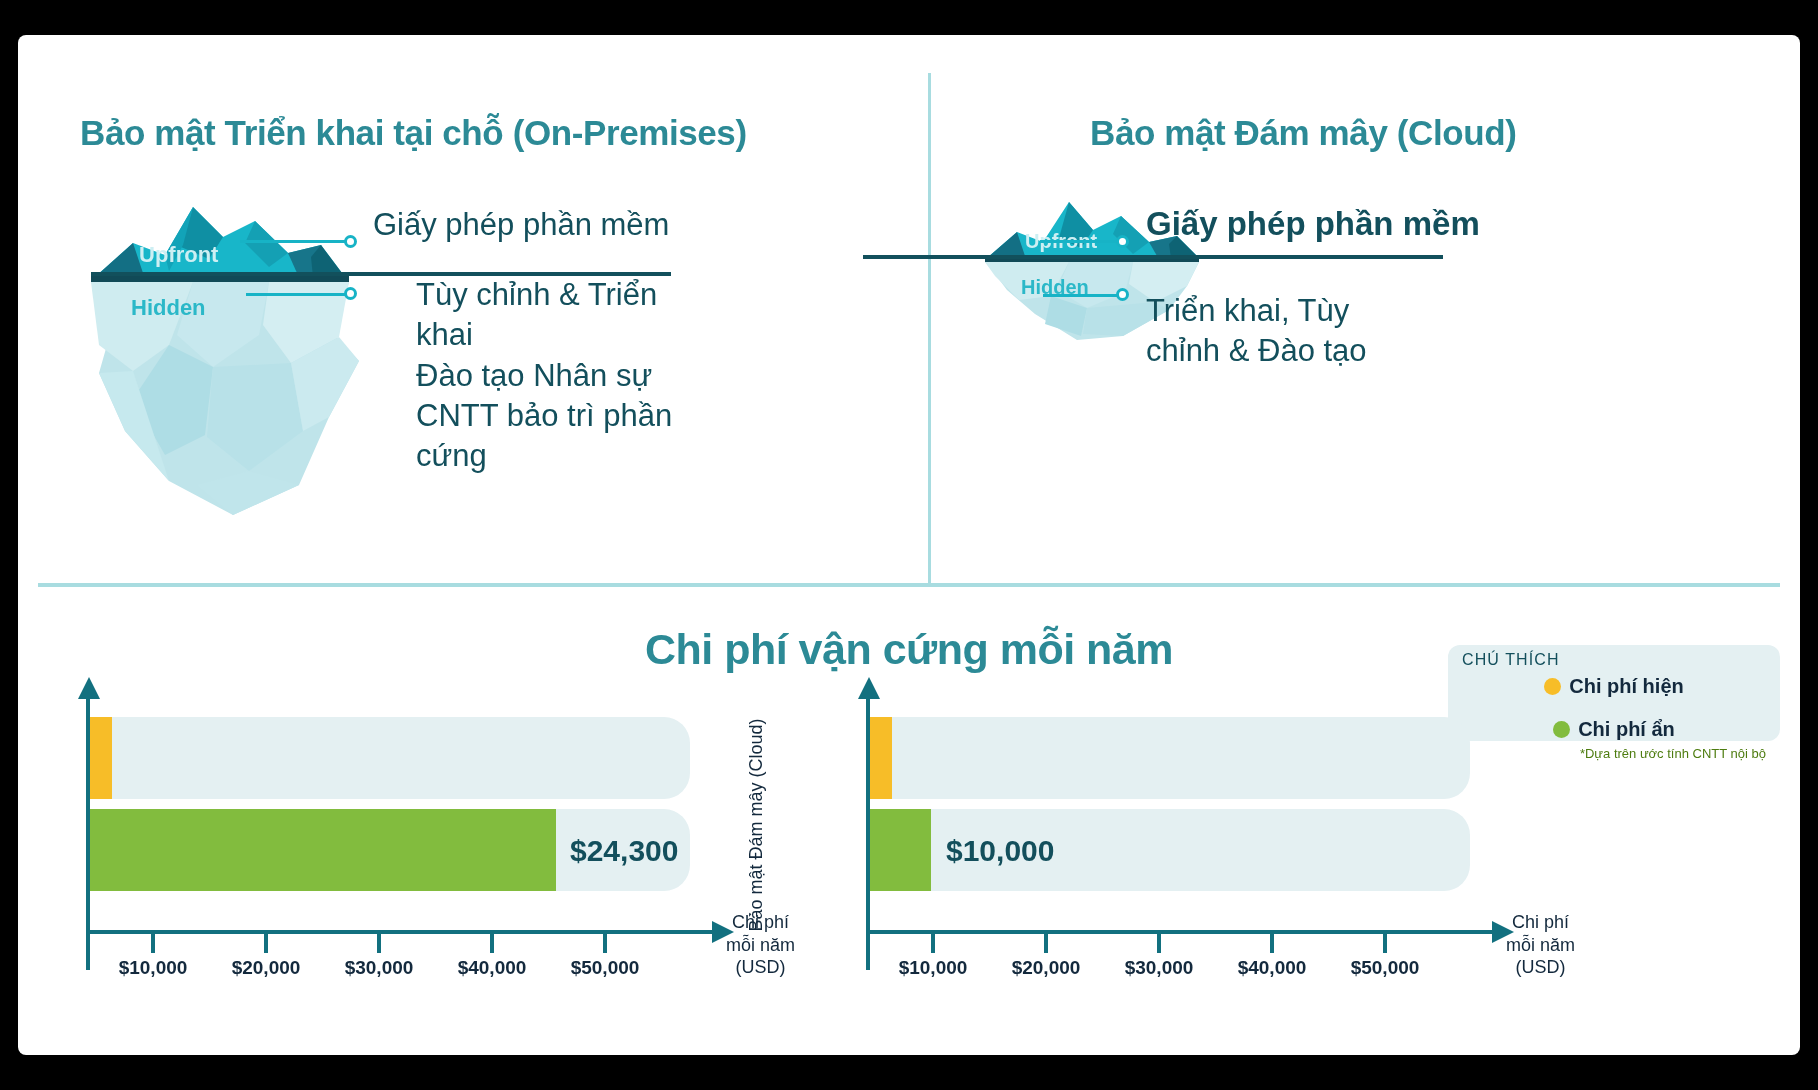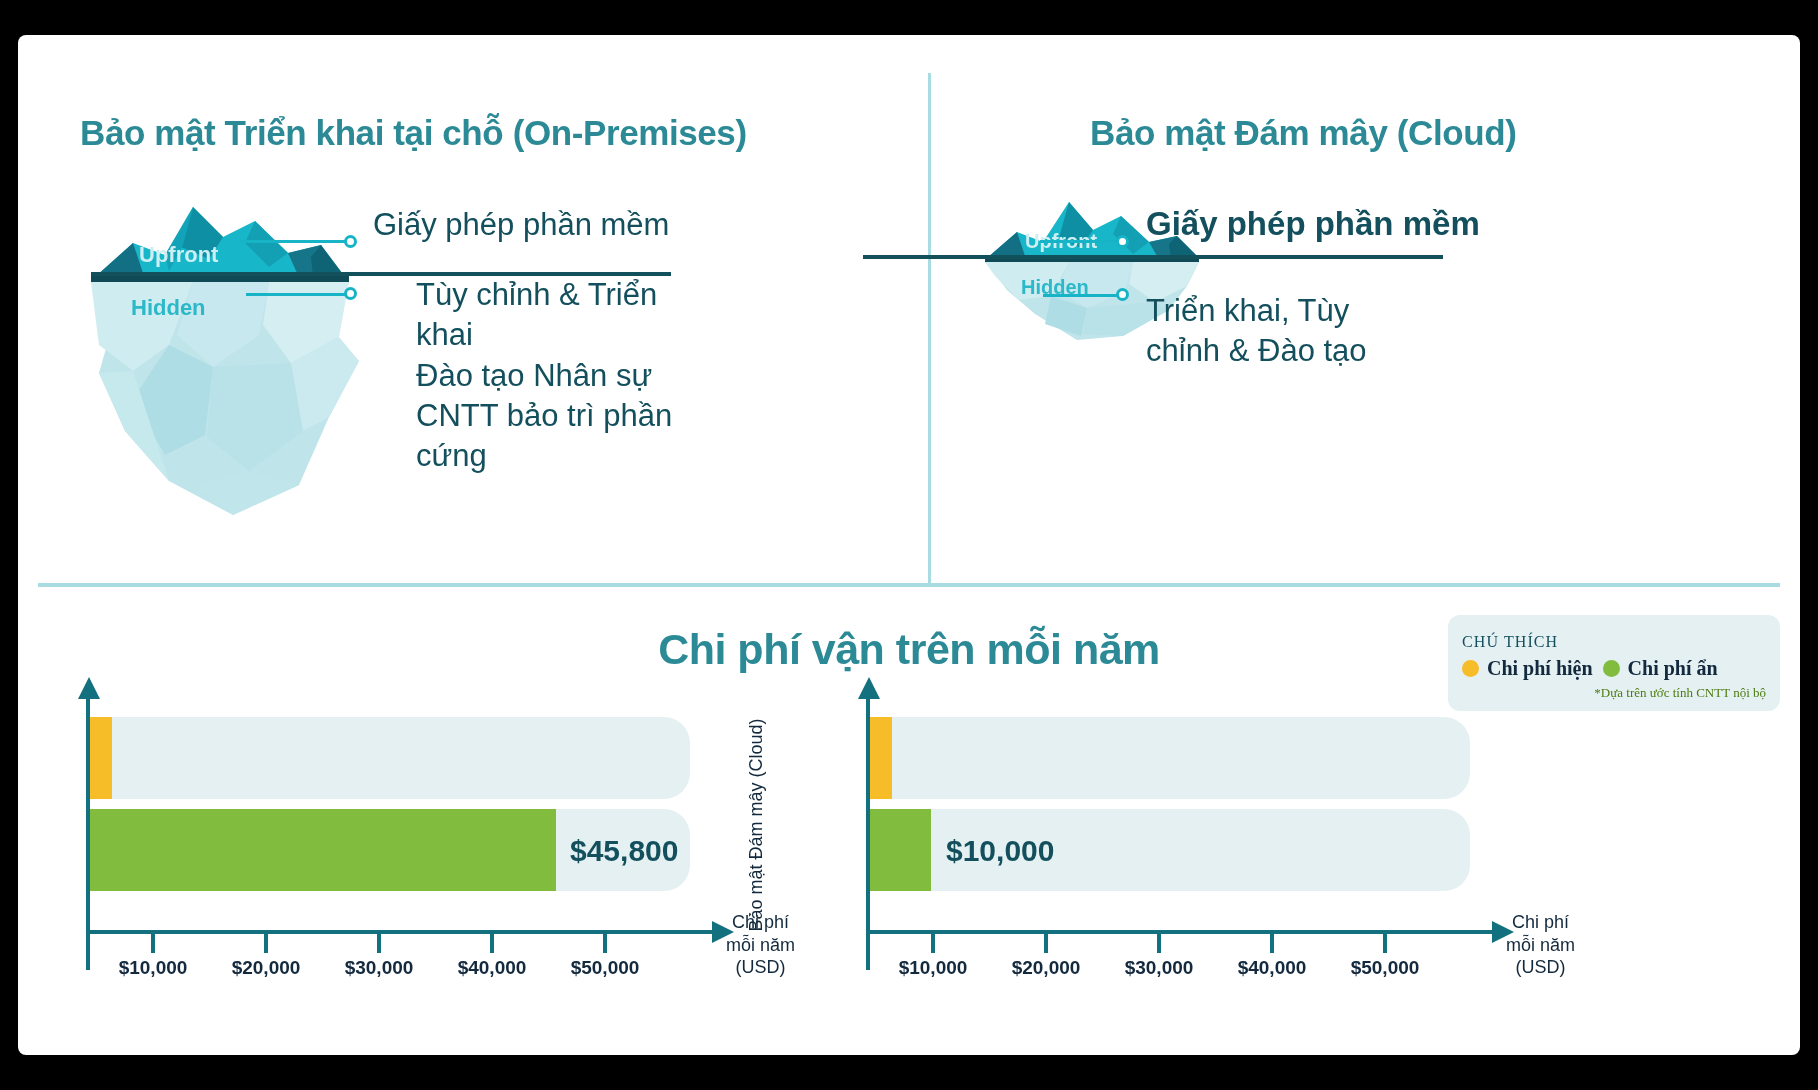--- a/index.html
+++ b/index.html
@@ -96,32 +96,31 @@
     position: absolute;
     left: 0; top: 590px; width: 1782px;
     text-align: center;
     font-size: 43px; font-weight: bold;
     color: #2c8a96;
     letter-spacing: -0.5px;
   }
 
   .legend-box {
     position: absolute;
-    left: 1430px; top: 580px;
+    left: 1430px; top: 610px;
     width: 332px; height: 96px;
     background: #e4f0f2;
     border-radius: 12px;
-    padding: 18px 14px;
-    font-family: Liberation Serif, serif;
+    padding: 6px 14px;
   }
   .legend-title {
     font-size: 16px; color: #134f5c;
     letter-spacing: 1.1px; margin-bottom: 6px;
   }
-  .legend-row { display: flex; align-items: center; gap: 10px; }
+  .legend-row { display: flex; align-items: center; gap: 20px; flex-direction: column; }
   .legend-item { display: flex; align-items: center; gap: 8px; }
   .legend-swatch { width: 17px; height: 17px; border-radius: 50%; }
   .legend-label { font-size: 20px; font-weight: bold; color: #13293d; white-space: nowrap; }
   .legend-note {
     margin-top: 5px; text-align: right;
     font-size: 13px; color: #4d7c0f; white-space: nowrap;
   }
 
   
   .plot { position: absolute; }
@@ -276,21 +275,21 @@
 
     <div class="leader" style="left:1022px; top:205px; width:82px;"></div>
     <div class="dot" style="left:1098px; top:200px;"></div>
     <div class="waterline" style="left:845px; top:220px; width:580px;"></div>
     <div class="leader" style="left:1025px; top:259px; width:78px;"></div>
     <div class="dot" style="left:1098px; top:253px;"></div>
 
     <div class="callout" id="co-r1">Giấy phép phần mềm</div>
     <div class="callout" id="co-r2">Triển khai, Tùy chỉnh &amp; Đào tạo</div>
 
-    <div class="chart-title">Chi phí vận trên mỗi năm</div>
+    <div class="chart-title">Chi phí vận cứng mỗi năm</div>
 
     <div class="legend-box">
       <div class="legend-title">CHÚ THÍCH</div>
       <div class="legend-row">
         <div class="legend-item">
           <span class="legend-swatch" style="background:#f7bd28"></span>
           <span class="legend-label">Chi phí hiện</span>
         </div>
         <div class="legend-item">
           <span class="legend-swatch" style="background:#82bc3e"></span>
@@ -308,21 +307,21 @@
 
       <div class="x-axis-label" style="left:678px; white-space:pre-line;">Chi phí
 mỗi năm
 (USD)</div>
 
       <div class="track" style="left:42px; top:42px; width:600px; height:82px;"></div>
       <div class="bar" style="left:42px; top:42px; width:22px; height:82px; background:#f7bd28;"></div>
 
       <div class="track" style="left:42px; top:134px; width:600px; height:82px;"></div>
       <div class="bar" style="left:42px; top:134px; width:466px; height:82px; background:#82bc3e;"></div>
-      <div class="bar-value" style="left:522px; top:159px;">$45,800</div>
+      <div class="bar-value" style="left:522px; top:159px;">$24,300</div>
 
       <div class="tick" style="left:103px;"></div>
       <div class="tick" style="left:216px;"></div>
       <div class="tick" style="left:329px;"></div>
       <div class="tick" style="left:442px;"></div>
       <div class="tick" style="left:555px;"></div>
 
       <div class="tick-label" style="left:105px;">$10,000</div>
       <div class="tick-label" style="left:218px;">$20,000</div>
       <div class="tick-label" style="left:331px;">$30,000</div>

